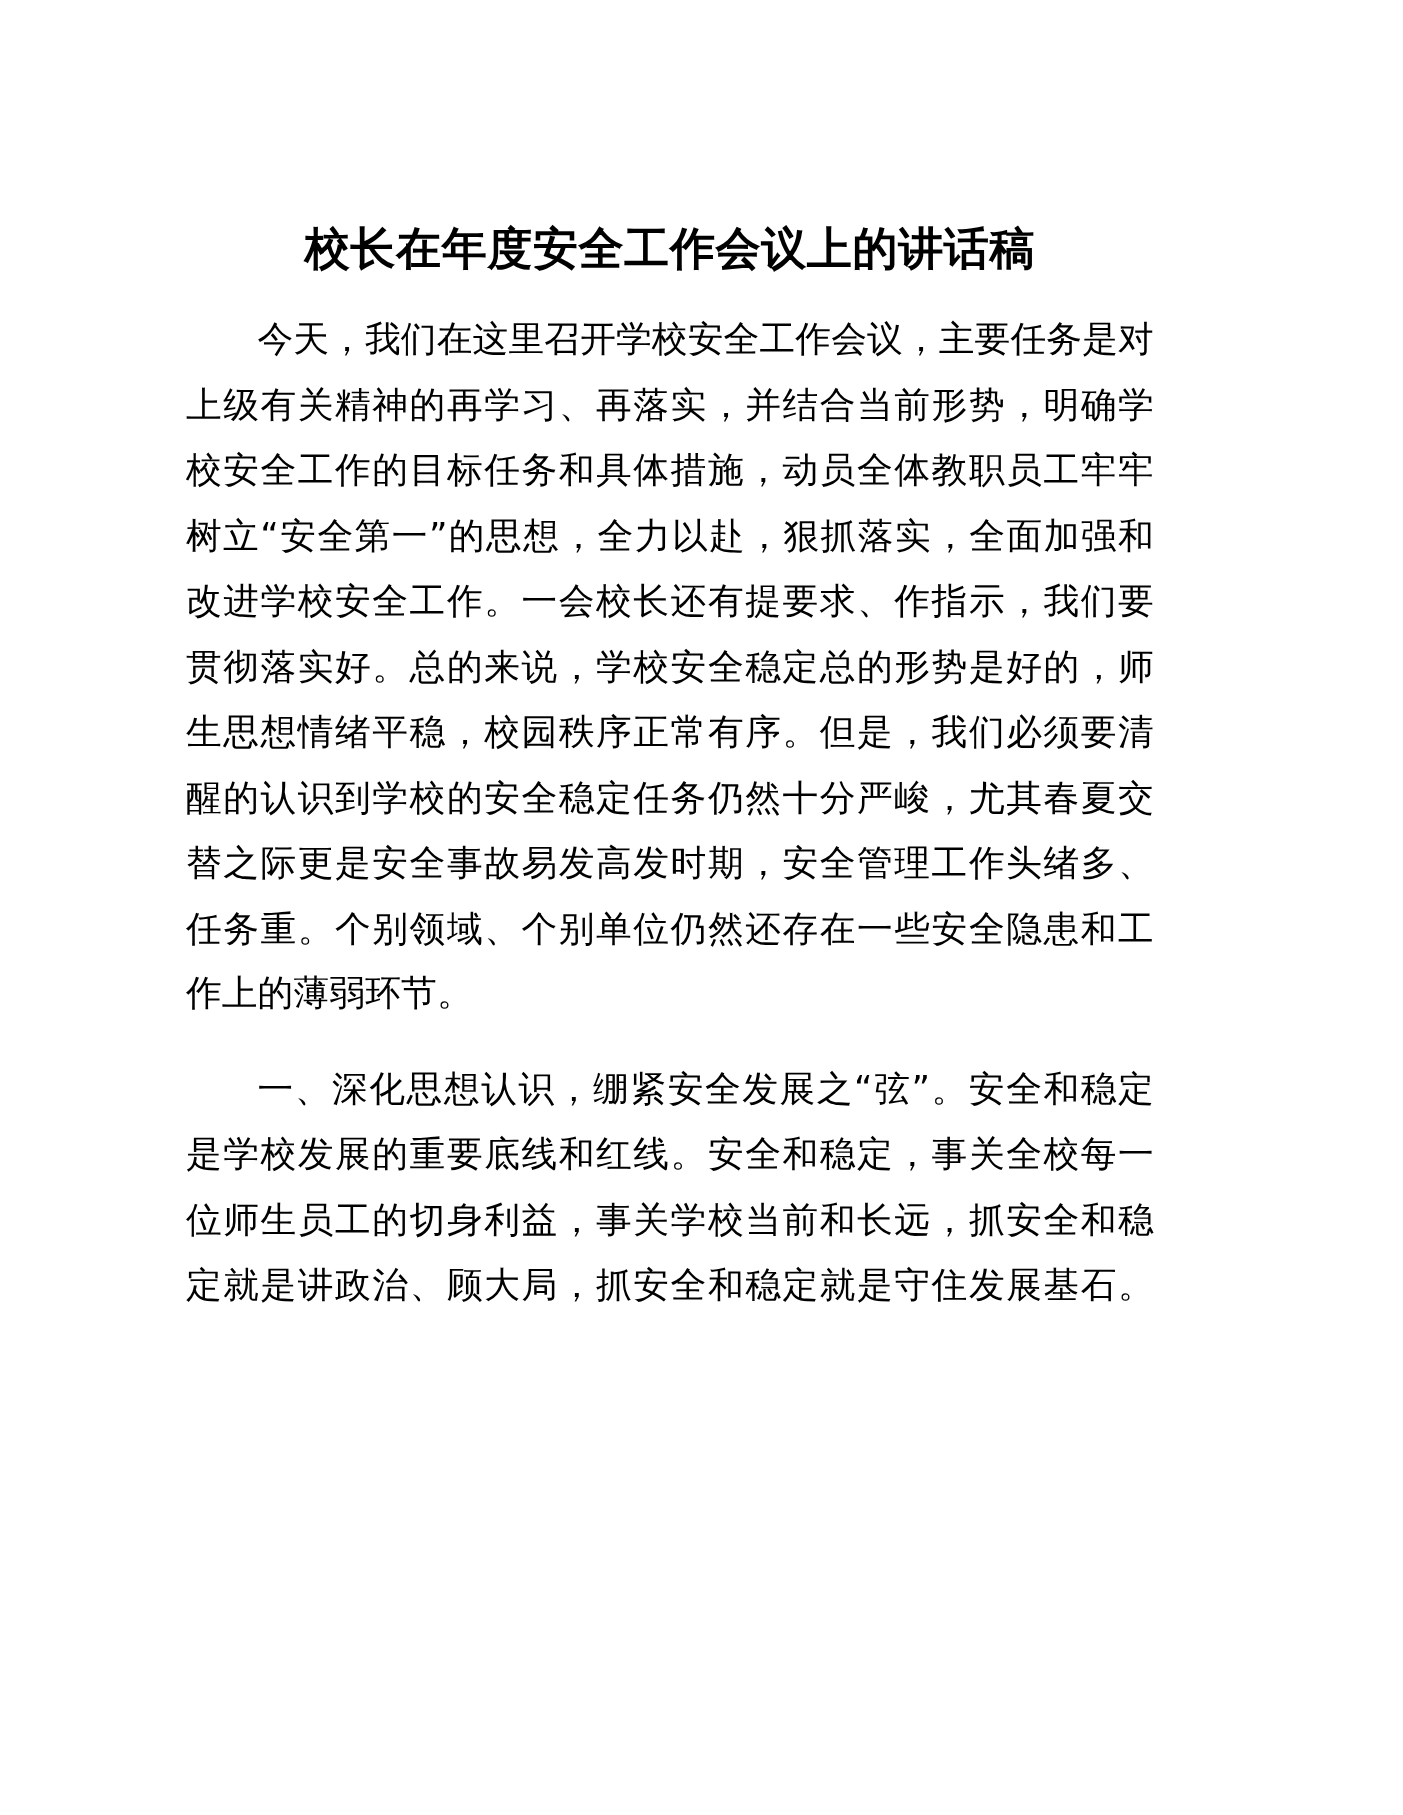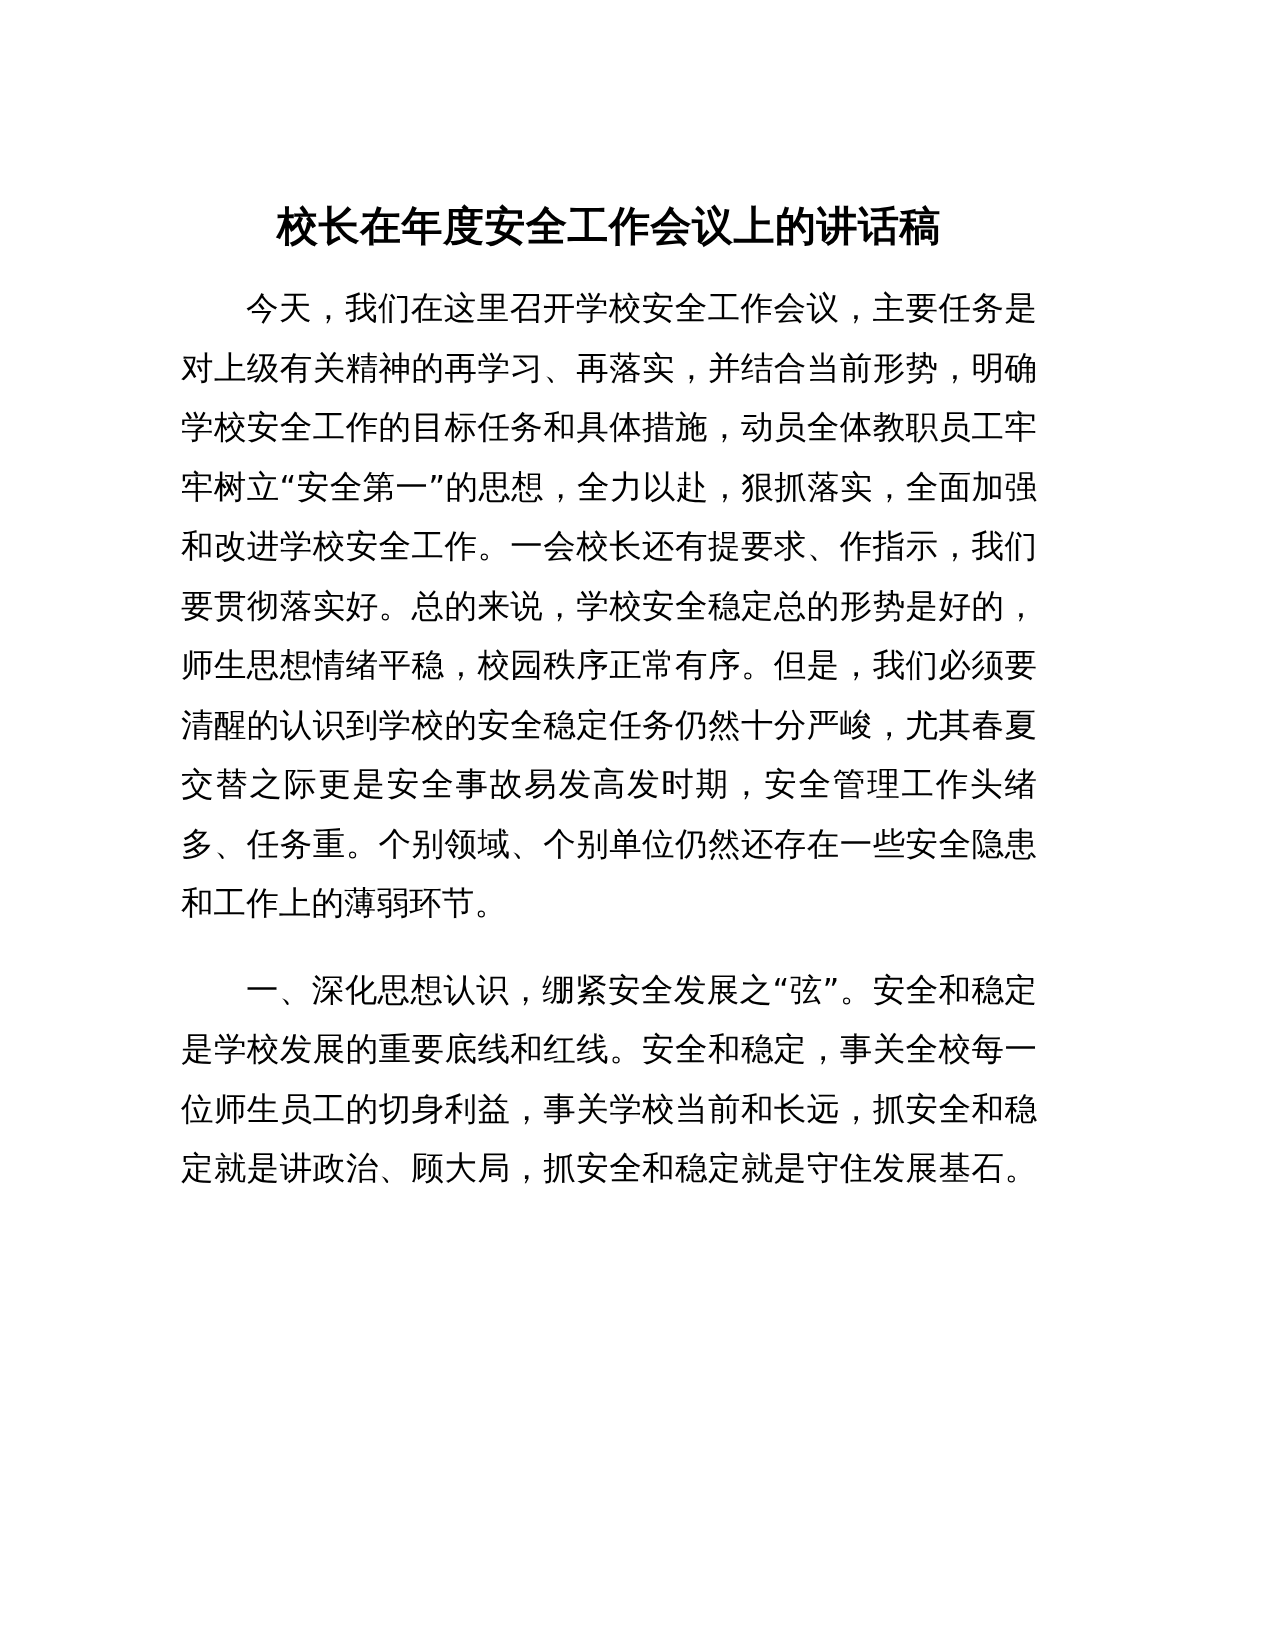--- a/index.html
+++ b/index.html
@@ -38,21 +38,21 @@
   }
   .salutation {
     margin: 0;
     padding: 0;
     font-size: 32px;
     line-height: 1.0;
     padding-top: 44px;
     letter-spacing: 0.2px;
   }
   .body-para {
-    margin: 16px;
+    margin: 4px;
     padding: 0;
     font-size: 32.5px;
     line-height: 59.5px;
     text-align: justify;
     text-justify: inter-ideograph;
     text-indent: 2em;
     letter-spacing: 0.1px;
     word-break: break-all;
   }
   .para-gap-1 { margin-top: 27px; }

